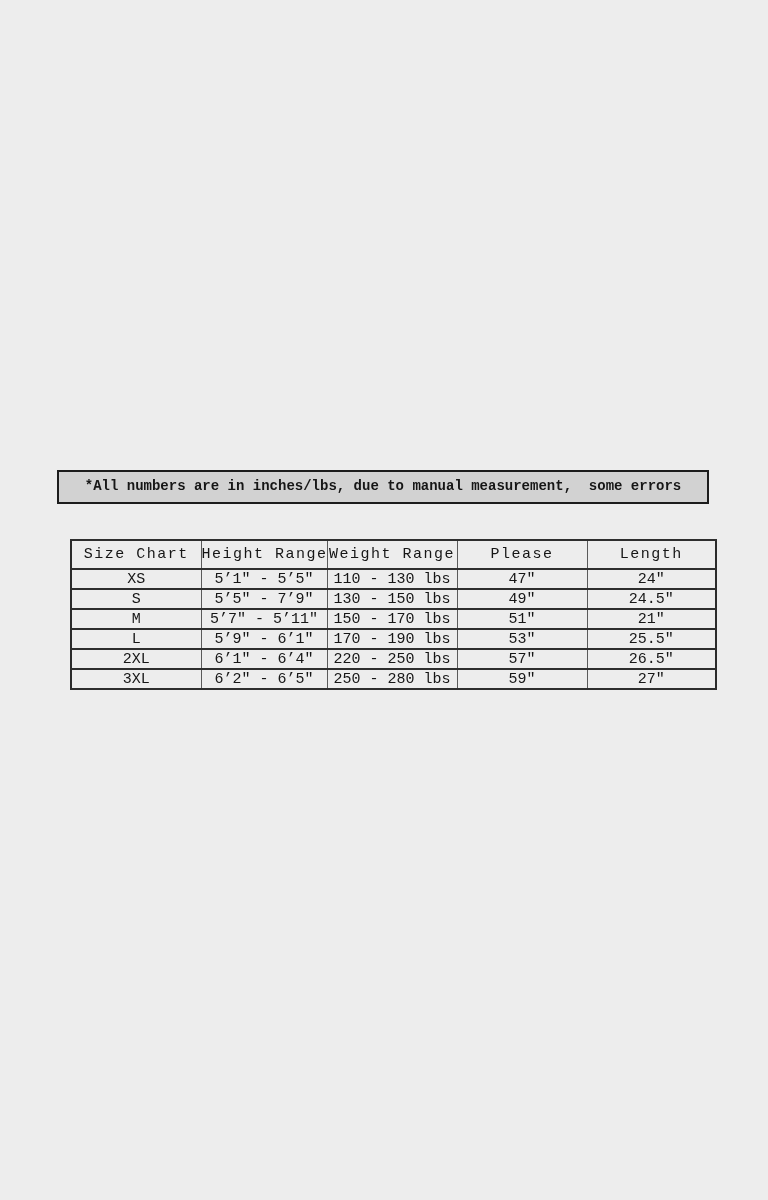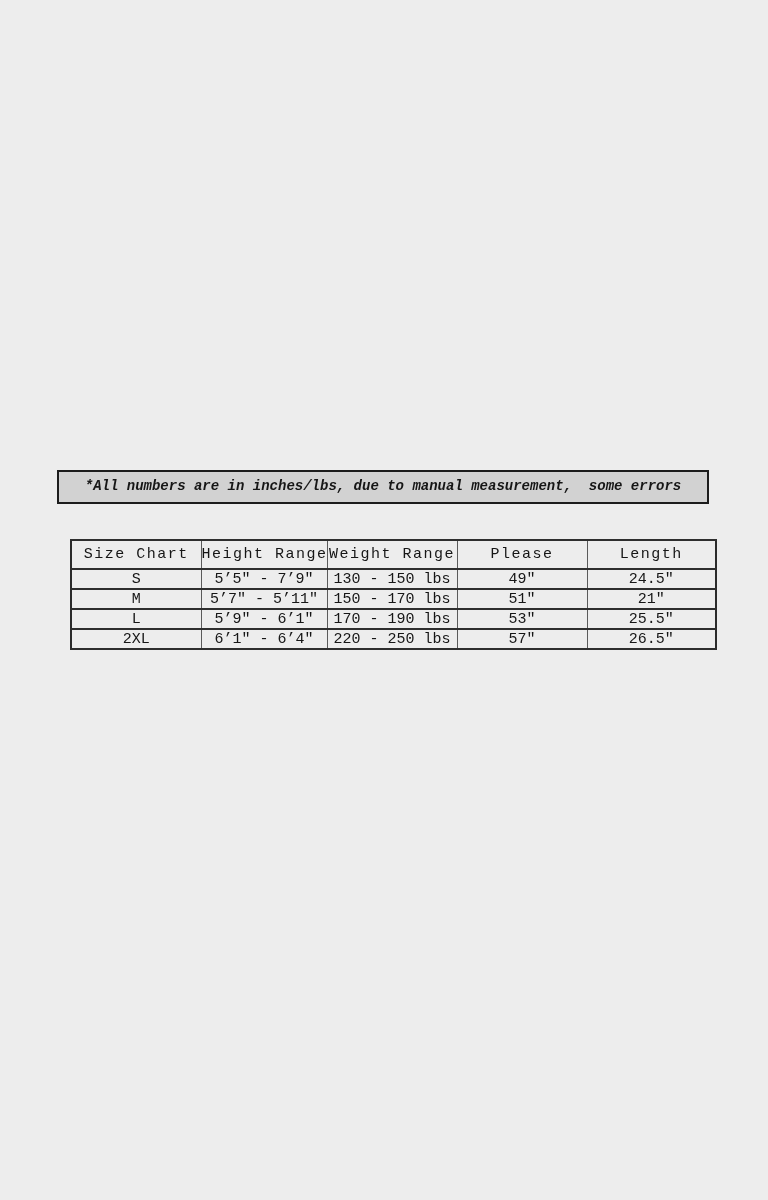--- a/index.html
+++ b/index.html
@@ -25,21 +25,20 @@
     background: #d2d2d2;
     text-align: center;
     padding: 4px 6px 5px 6px;
   }
   .disclaimer-line {
     font-size: 14px;
     line-height: 21px;
     font-weight: 700;
     white-space: pre;
     color: #161616;
-    font-style: italic;
   }
   table.size-table {
     position: absolute;
     left: 70px;
     top: 539px;
     border-collapse: collapse;
     table-layout: fixed;
     width: 645px;
   }
   table.size-table { border: 2px solid #2b2b2b; }
@@ -91,20 +90,27 @@
     <tr>
       <th>Size Chart</th>
       <th>Height Range</th>
       <th>Weight Range</th>
       <th>Please</th>
       <th>Length</th>
     </tr>
   </thead>
   <tbody>
     <tr>
+      <td>XS</td>
+      <td>5’1″ - 5’5″</td>
+      <td>110 - 130 lbs</td>
+      <td>47″</td>
+      <td>24″</td>
+    </tr>
+    <tr>
       <td>S</td>
       <td>5’5″ - 7’9″</td>
       <td>130 - 150 lbs</td>
       <td>49″</td>
       <td>24.5″</td>
     </tr>
     <tr>
       <td>M</td>
       <td>5’7″ - 5’11″</td>
       <td>150 - 170 lbs</td>
@@ -118,14 +124,21 @@
       <td>53″</td>
       <td>25.5″</td>
     </tr>
     <tr>
       <td>2XL</td>
       <td>6’1″ - 6’4″</td>
       <td>220 - 250 lbs</td>
       <td>57″</td>
       <td>26.5″</td>
     </tr>
+    <tr>
+      <td>3XL</td>
+      <td>6’2″ - 6’5″</td>
+      <td>250 - 280 lbs</td>
+      <td>59″</td>
+      <td>27″</td>
+    </tr>
   </tbody>
 </table>
 
 </body></html>

